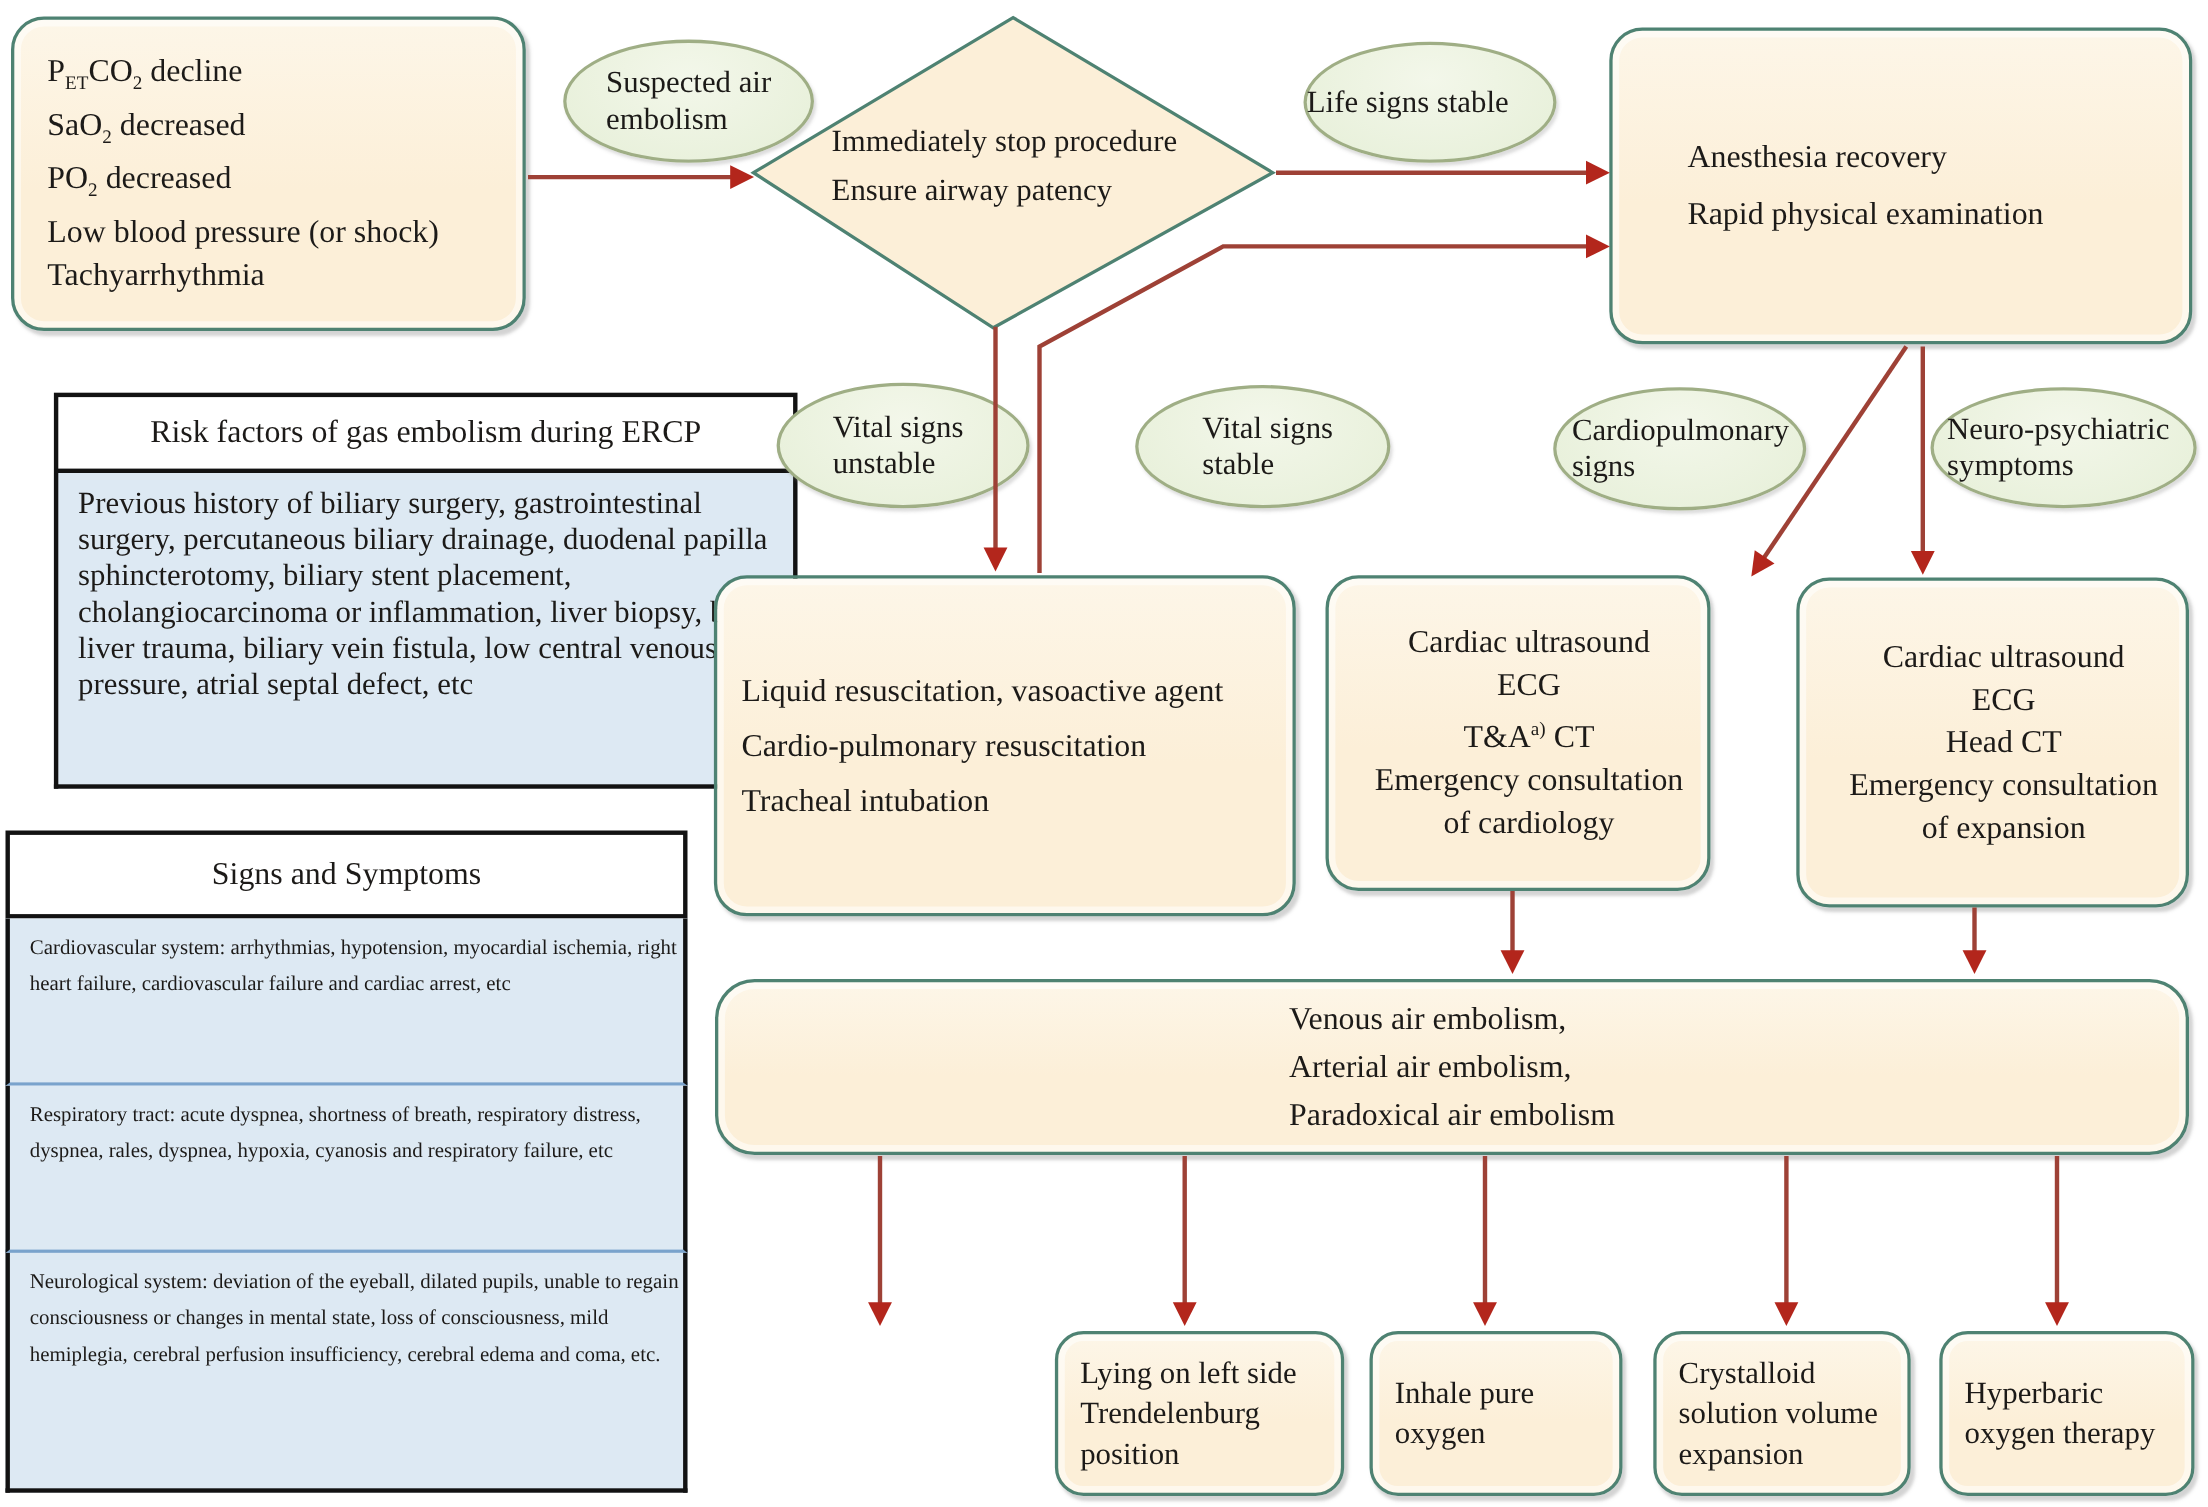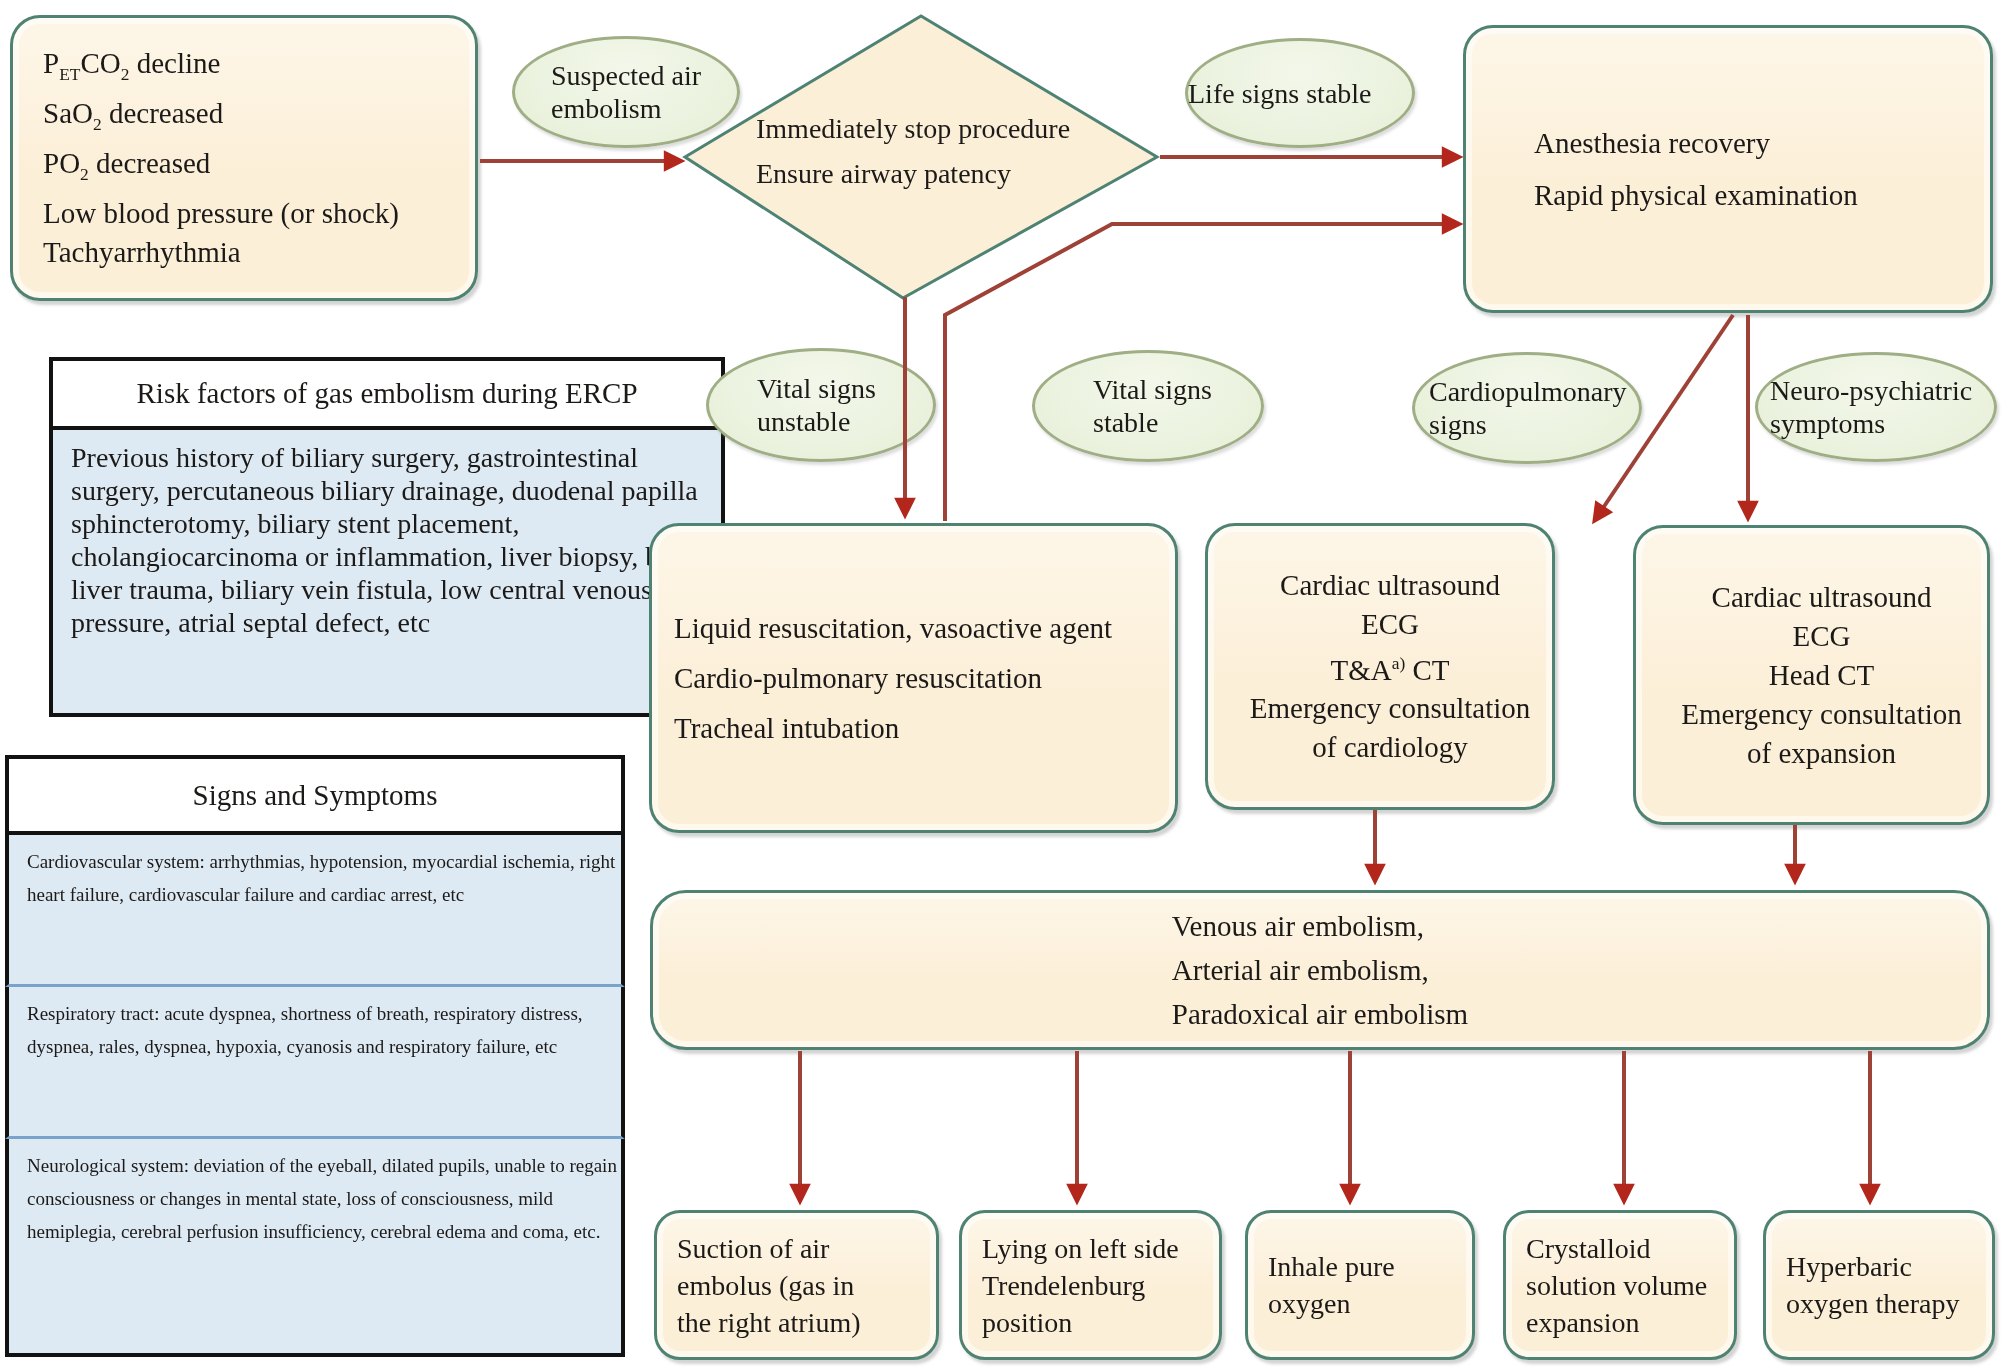--- a/index.html
+++ b/index.html
@@ -154,27 +154,20 @@
   </div>
 
   <div class="obox" id="embolism-box" style="left:650px;top:890px;width:1340px;height:160px;border-radius:36px;">
     <div class="lines">
         <div><span>Venous air embolism,</span></div>
         <div><span>Arterial air  embolism,</span></div>
         <div><span>Paradoxical air embolism</span></div>
       </div>
   </div>
 
-  <div class="obox tbox" style="left:654px;top:1210px;width:285px;height:150px;border-radius:26px;">
-    <div class="txt lines">
-        <div><span>Suction of air</span></div>
-        <div><span>embolus (gas in</span></div>
-        <div><span>the right atrium)</span></div>
-      </div>
-  </div>
   <div class="obox tbox" style="left:959px;top:1210px;width:263px;height:150px;border-radius:26px;">
     <div class="txt lines">
         <div><span>Lying on left side</span></div>
         <div><span>Trendelenburg</span></div>
         <div><span>position</span></div>
       </div>
   </div>
   <div class="obox tbox" style="left:1245px;top:1210px;width:230px;height:150px;border-radius:26px;">
     <div class="txt lines">
         <div><span>Inhale pure</span></div>

